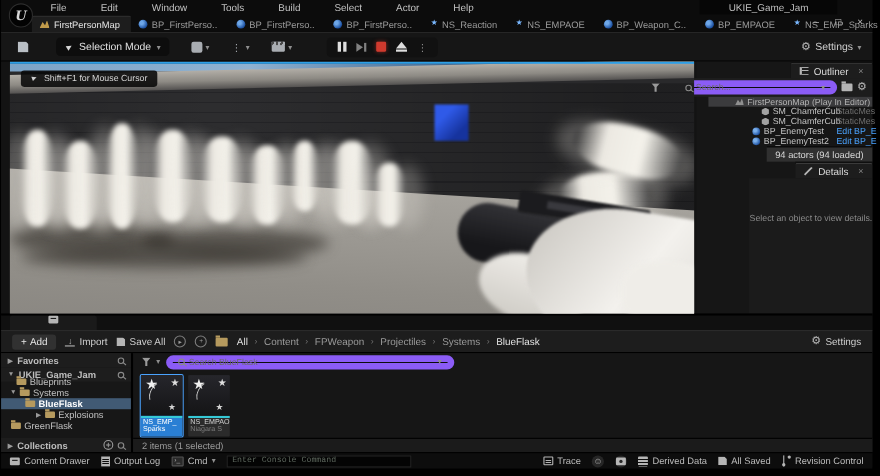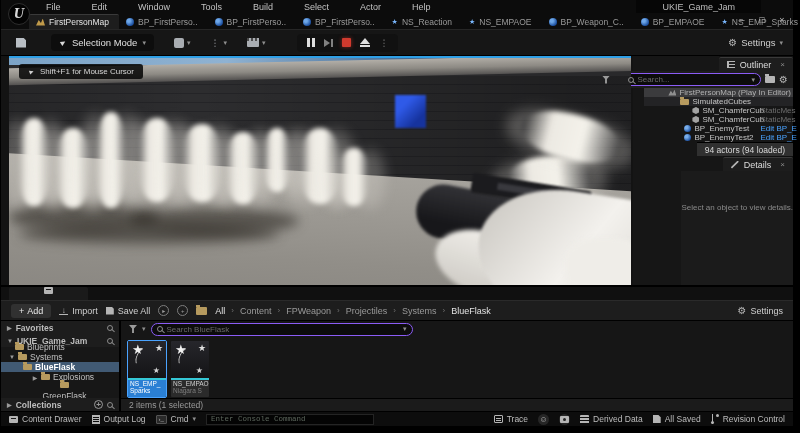--- a/index.html
+++ b/index.html
@@ -98,21 +98,21 @@
   .ptabrow { height:15px; background:#101010; display:flex; align-items:flex-end; flex:none;}
   .ptab { height:14px; background:#1d1d1d; display:flex; align-items:center; gap:5px; padding:0 8px;
           color:#dcdcdc; font-size:9px; border-radius:2px 2px 0 0; border-top:1px solid #3a3a3a;}
   .ptab .x { color:#8a8a8a; font-size:8px; margin-left:4px;}
   .i-outliner { display:inline-block; width:8px; height:7px;
      background:repeating-linear-gradient(180deg,#b5b5b5 0 1px,transparent 1px 3px); border-left:2px solid #b5b5b5;}
   .i-details { display:inline-block; width:8px; height:8px; background:#b5b5b5;
      clip-path:polygon(0 85%,70% 15%,85% 0,100% 15%,85% 30%,15% 100%);}
   .searchrow { height:17px; display:flex; align-items:center; gap:4px; padding:0 5px; background:#1d1d1d; flex:none;}
   .i-filter { width:8px; height:8px; background:#9a9a9a; clip-path:polygon(0 0,100% 0,62% 45%,62% 100%,38% 100%,38% 45%); flex:none;}
-  .searchbox { flex:1; display:flex; align-items:center; gap:4px; background:#0c0c0c; border:1px solid #8b5cf6;
+  .searchbox { flex:1; display:flex; align-items:center; gap:4px; background:#0c0c0c; border:6px solid #8b5cf6;
                border-radius:8px; height:13px; padding:0 5px; min-width:0;}
   .searchbox input { flex:1; background:none; border:none; outline:none; color:#cfcfcf; font-size:8px; min-width:0;
                      font-family:"Liberation Sans",sans-serif;}
   .searchbox input::placeholder { color:#6a6a6a; }
   .i-search { width:6px; height:6px; border:1px solid #8a8a8a; border-radius:50%; position:relative; flex:none;}
   .i-search::after { content:''; position:absolute; width:4px; height:1px; background:#8a8a8a; right:-3px; bottom:-1px; transform:rotate(40deg);}
   .i-foldplus { width:10px; height:7px; background:#b5b5b5; border-radius:1px; position:relative; flex:none;}
   .i-foldplus::before { content:''; position:absolute; top:-2px; left:0; width:4px; height:2px; background:#b5b5b5;}
   .colheader { height:12px; background:#1e1e1e; border-top:1px solid #000; border-bottom:1px solid #000;
                display:flex; align-items:center; font-size:8px; color:#b9b9b9; padding:0 4px; gap:5px; flex:none;}
@@ -370,24 +370,20 @@
           <span class="dd">▾</span>
         </div>
         <span class="i-foldplus"></span>
         <span class="i-gear">⚙</span>
       </div>
       <div class="orows">
         <div class="orow world" style="padding-left:24px;">
           <span class="i-level" style="margin-right:3px;"></span>
           <span>FirstPersonMap (Play In Editor)</span>
         </div>
-        <div class="orow fold" style="padding-left:36px;">
-          <span class="i-folder" style="margin-right:3px;"></span>
-          <span>SimulatedCubes</span>
-        </div>
         <div class="orow" style="padding-left:48px;">
           <span class="i-mesh" style="margin-right:3px;"></span>
           <span>SM_ChamferCub</span>
           <span class="otype">StaticMes</span>
         </div>
         <div class="orow" style="padding-left:48px;">
           <span class="i-mesh" style="margin-right:3px;"></span>
           <span>SM_ChamferCub</span>
           <span class="otype">StaticMes</span>
         </div>
@@ -485,21 +481,21 @@
         </div>
         <div class="trow sel" style="padding-left:22px;">
           <span class="i-folder"></span>
           <span>BlueFlask</span>
         </div>
         <div class="trow" style="padding-left:31px;">
           <span class="arr">▶</span>
           <span class="i-folder"></span>
           <span>Explosions</span>
         </div>
-        <div class="trow" style="padding-left:9px;flex-direction:column;">
+        <div class="trow" style="padding-left:9px;">
           <span class="i-folder"></span>
           <span>GreenFlask</span>
         </div>
         <div class="secrow" style="margin-top:auto;align-items:center;">
           <span class="arr">▶</span>
           <span>Collections</span>
           <span class="right">
             <span class="i-oplus">+</span>
             <span class="i-search"></span>
           </span>

